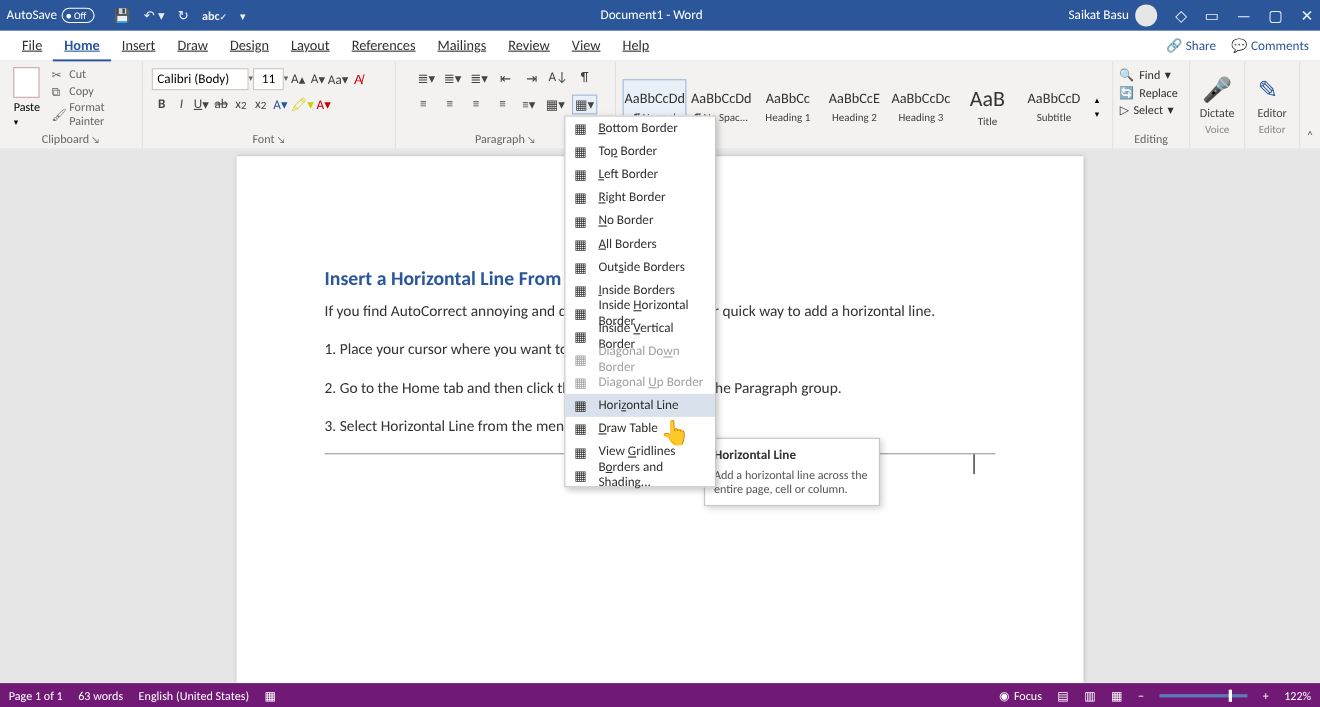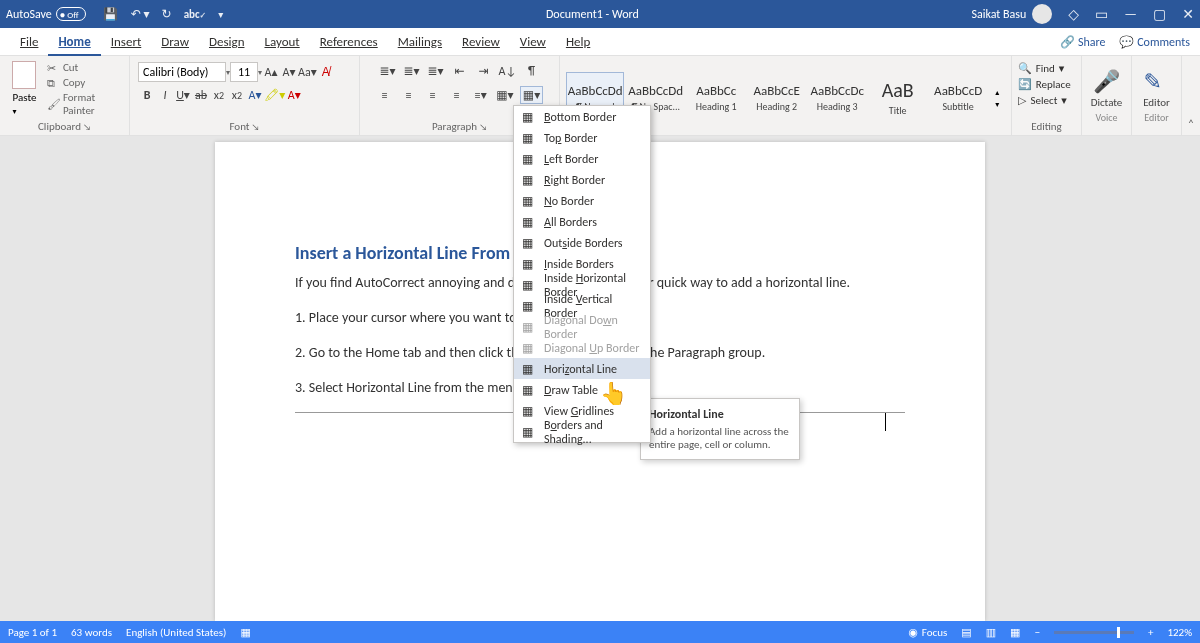--- a/index.html
+++ b/index.html
@@ -70,21 +70,21 @@
 .page .cursor-end{display:inline-block;width:1px;height:18px;background:#000;margin-left:590px;}
 .dropdown{position:absolute;left:513px;top:105px;width:138px;background:#fff;border:1px solid #c8c6c4;box-shadow:2px 2px 6px rgba(0,0,0,.25);z-index:50;font-size:12px;}
 .menuitem{display:flex;align-items:center;gap:8px;height:21px;padding:0 8px;cursor:default;color:#323130;}
 .menuitem.highlight{background:#d9e1ed;}
 .menuitem.disabled{color:#a2a2a2;}
 .menuitem .mico{width:14px;height:14px;display:inline-block;flex-shrink:0;}
 .menu-underline{text-decoration:underline;}
 .tooltip{position:absolute;left:640px;top:398px;width:160px;background:#fff;border:1px solid #c8c6c4;box-shadow:2px 2px 6px rgba(0,0,0,.2);padding:8px;z-index:40;font-size:11px;color:#555;}
 .tooltip .tt-title{font-weight:600;color:#333;margin-bottom:4px;font-size:12px;}
 .hand-cursor{position:absolute;left:600px;top:380px;z-index:60;font-size:22px;pointer-events:none;}
-.statusbar{position:absolute;bottom:0;left:0;right:0;height:22px;background:#3b82f6;color:#fff;display:flex;align-items:center;font-size:11px;padding:0 8px;gap:14px;}
+.statusbar{position:absolute;bottom:0;left:0;right:0;height:22px;background:#701a75;color:#fff;display:flex;align-items:center;font-size:11px;padding:0 8px;gap:14px;}
 .statusbar .sb-spacer{flex:1;}
 .statusbar .sb-btn{display:flex;align-items:center;gap:4px;cursor:pointer;}
 .dlg-launch{font-size:9px;color:#666;margin-left:auto;}
 </style>
 </head>
 <body>
 
 <div class="titlebar">
   <div class="autosave">
     <span>AutoSave</span>

